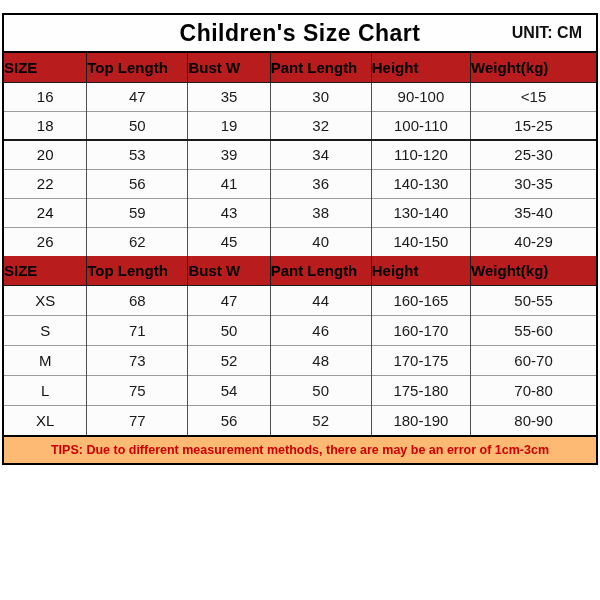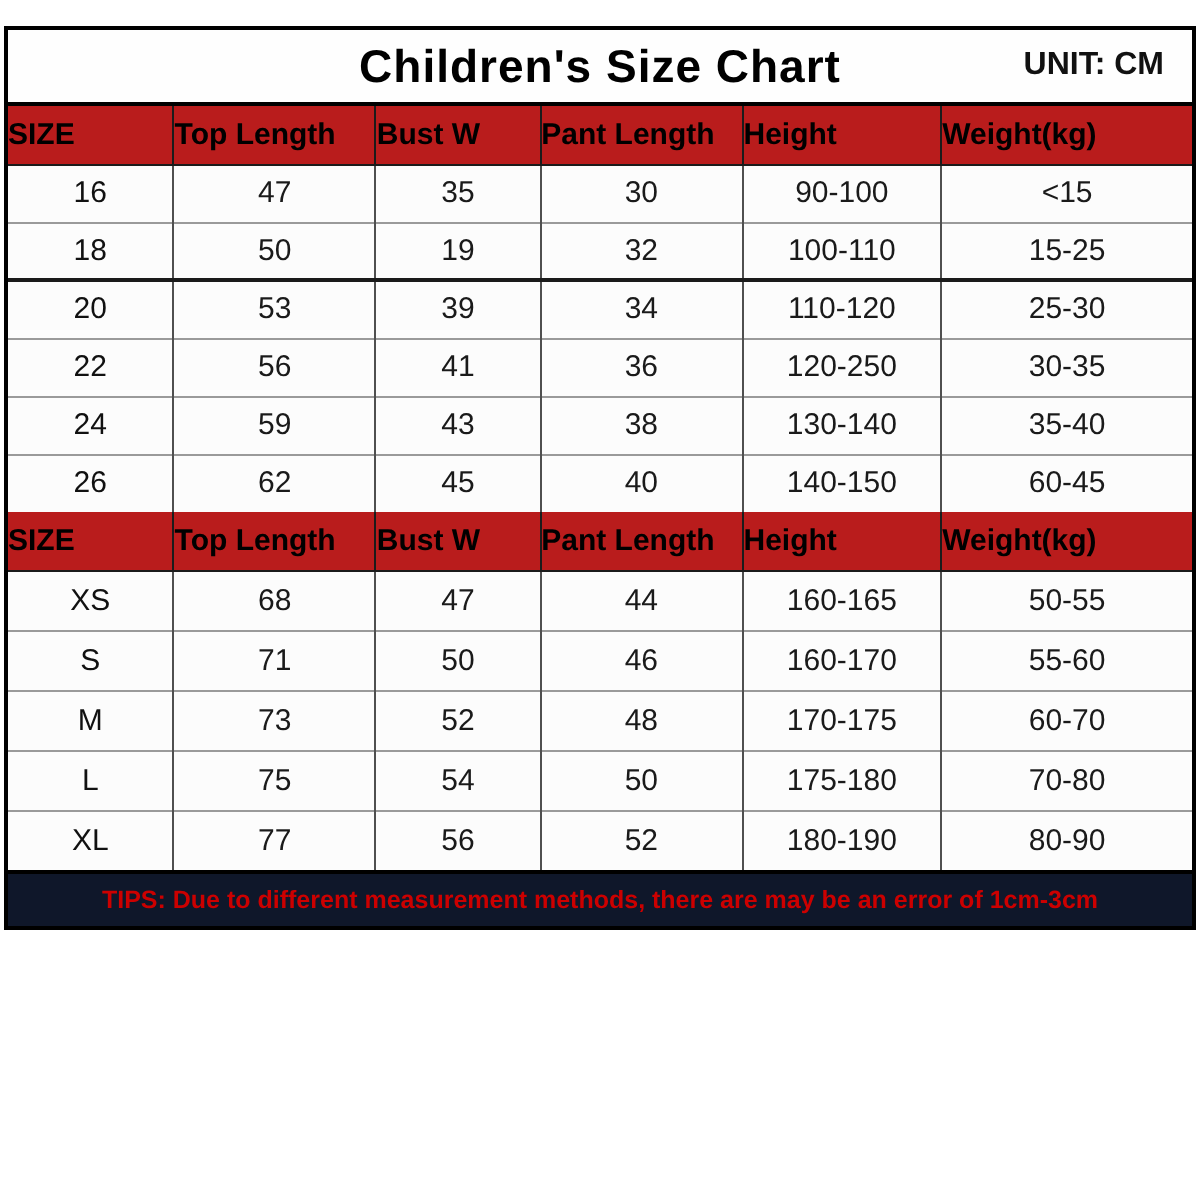--- a/index.html
+++ b/index.html
@@ -81,21 +81,21 @@
   }
   td:first-child { border-left: none; font-weight: normal; color: #111; }
   tr:first-child td { border-top: none; }
   tr.thick-top td { border-top: 2px solid #1a1a1a; }
 
   table.adult td { height: 30px; }
 
   .tips-bar {
     height: 28px;
     border-top: 2px solid #000;
-    background: #0f172a;
+    background: #fdba74;
     display: flex;
     align-items: center;
     justify-content: center;
   }
   .tips-text {
     font-size: 12.5px;
     font-weight: bold;
     color: #cc0000;
   }
 </style>
@@ -152,38 +152,38 @@
             <td>39</td>
             <td>34</td>
             <td>110-120</td>
             <td>25-30</td>
           </tr>
           <tr>
             <td>22</td>
             <td>56</td>
             <td>41</td>
             <td>36</td>
-            <td>120-250</td>
+            <td>140-130</td>
             <td>30-35</td>
           </tr>
           <tr>
             <td>24</td>
             <td>59</td>
             <td>43</td>
             <td>38</td>
             <td>130-140</td>
             <td>35-40</td>
           </tr>
           <tr>
             <td>26</td>
             <td>62</td>
             <td>45</td>
             <td>40</td>
             <td>140-150</td>
-            <td>60-45</td>
+            <td>40-29</td>
           </tr>
         </tbody>
     </table>
 
 
     <table class="size-table adult">
       <colgroup>
         <col class="c1">
           <col class="c2">
           <col class="c3">

